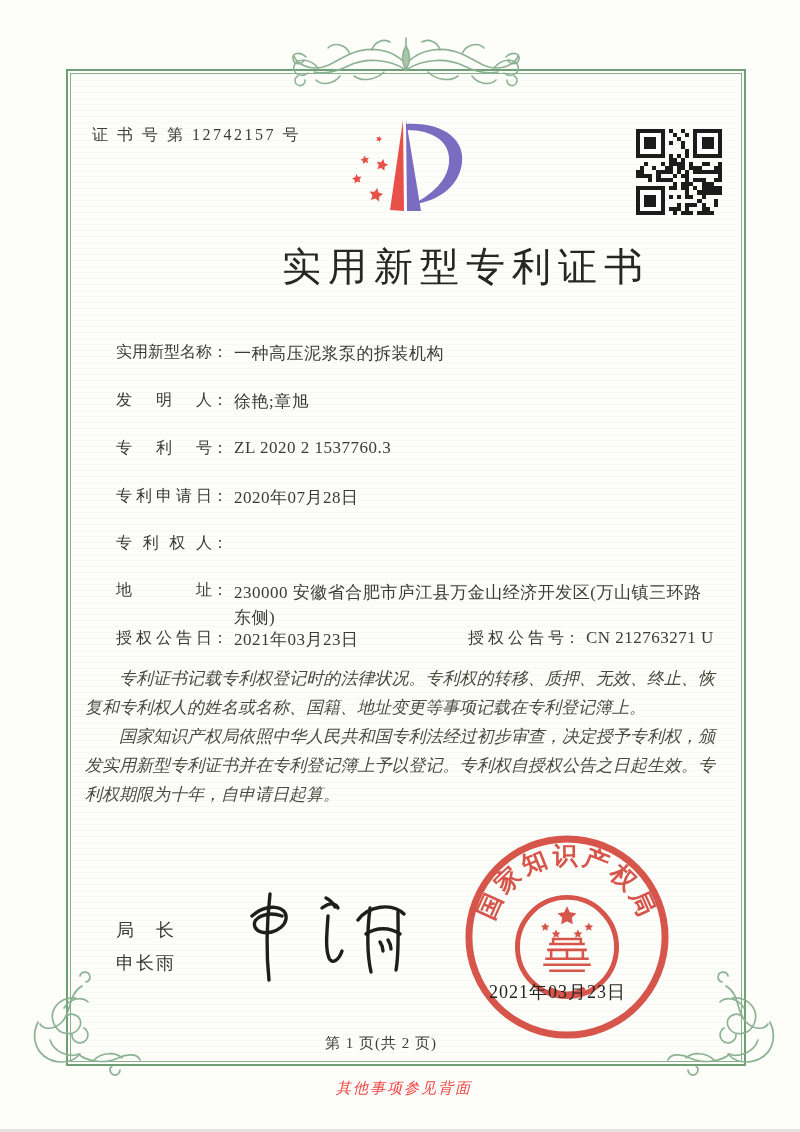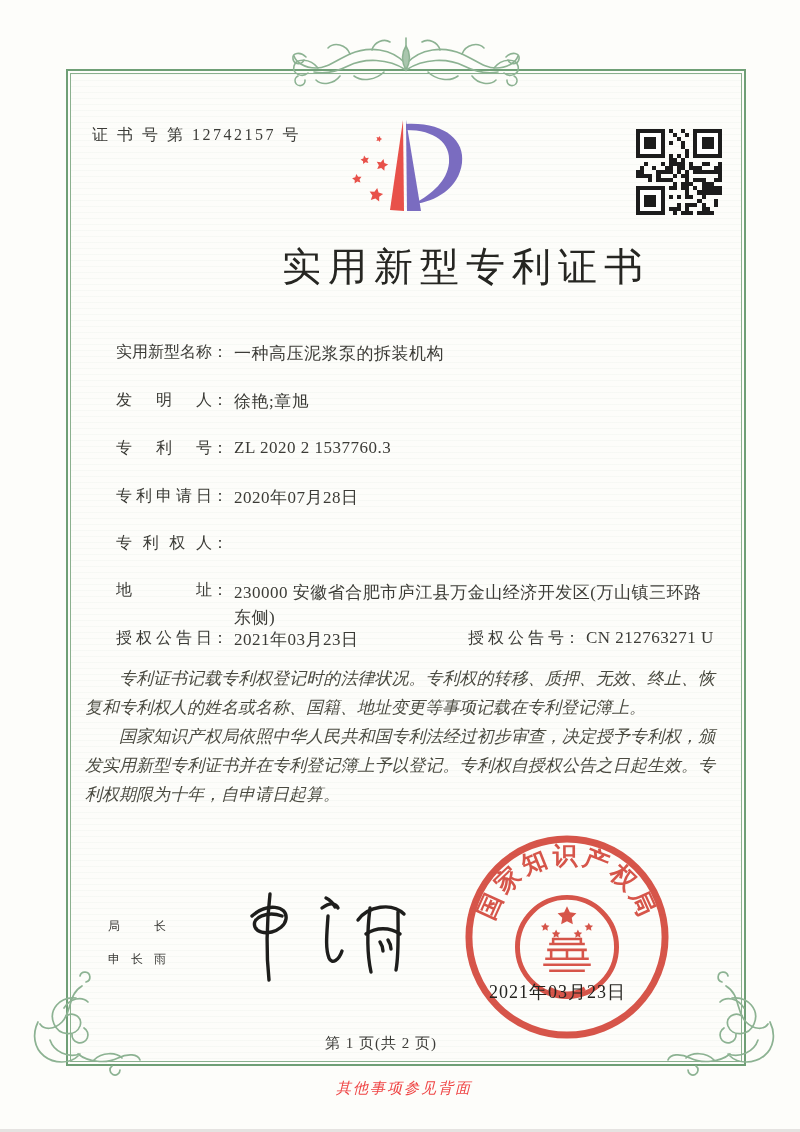--- a/index.html
+++ b/index.html
@@ -46,22 +46,22 @@
   .r5{top:533px;} .r6{top:580px;} .r7{top:628px;}
   .frow-right{left:455px;}
   
   .body-text{
     position:absolute;left:85px;top:664px;width:630px;
     font-size:17px;line-height:29px;text-align:justify;
     font-style:italic;color:#4a4a40;
   }
   .body-text p{margin:0;text-indent:2em;}
   
-  .officer{position:absolute;left:108px;font-family:"Liberation Sans","DejaVu Sans",sans-serif;
-    font-size:12px;color:#3a3a36;width:58px;text-align:justify;text-align-last:justify;}
+  .officer{position:absolute;left:116px;font-family:"Liberation Sans","DejaVu Sans",sans-serif;
+    font-size:18px;color:#3a3a36;width:58px;text-align:justify;text-align-last:justify;}
   .officer.t{top:918px;} .officer.n{top:951px;}
   .signature{position:absolute;left:230px;top:882px;width:182px;height:104px;}
   
   .seal{position:absolute;left:462px;top:832px;width:210px;height:210px;
     mix-blend-mode:multiply;opacity:0.92;}
   .seal-date{position:absolute;left:489px;top:980px;font-size:18px;letter-spacing:1px;color:#242420;}
   
   .page-info{position:absolute;left:66px;top:1034px;width:630px;text-align:center;
     font-size:15px;letter-spacing:1px;color:#3c3c38;}
   .back-note{position:absolute;left:66px;top:1079px;width:676px;text-align:center;

